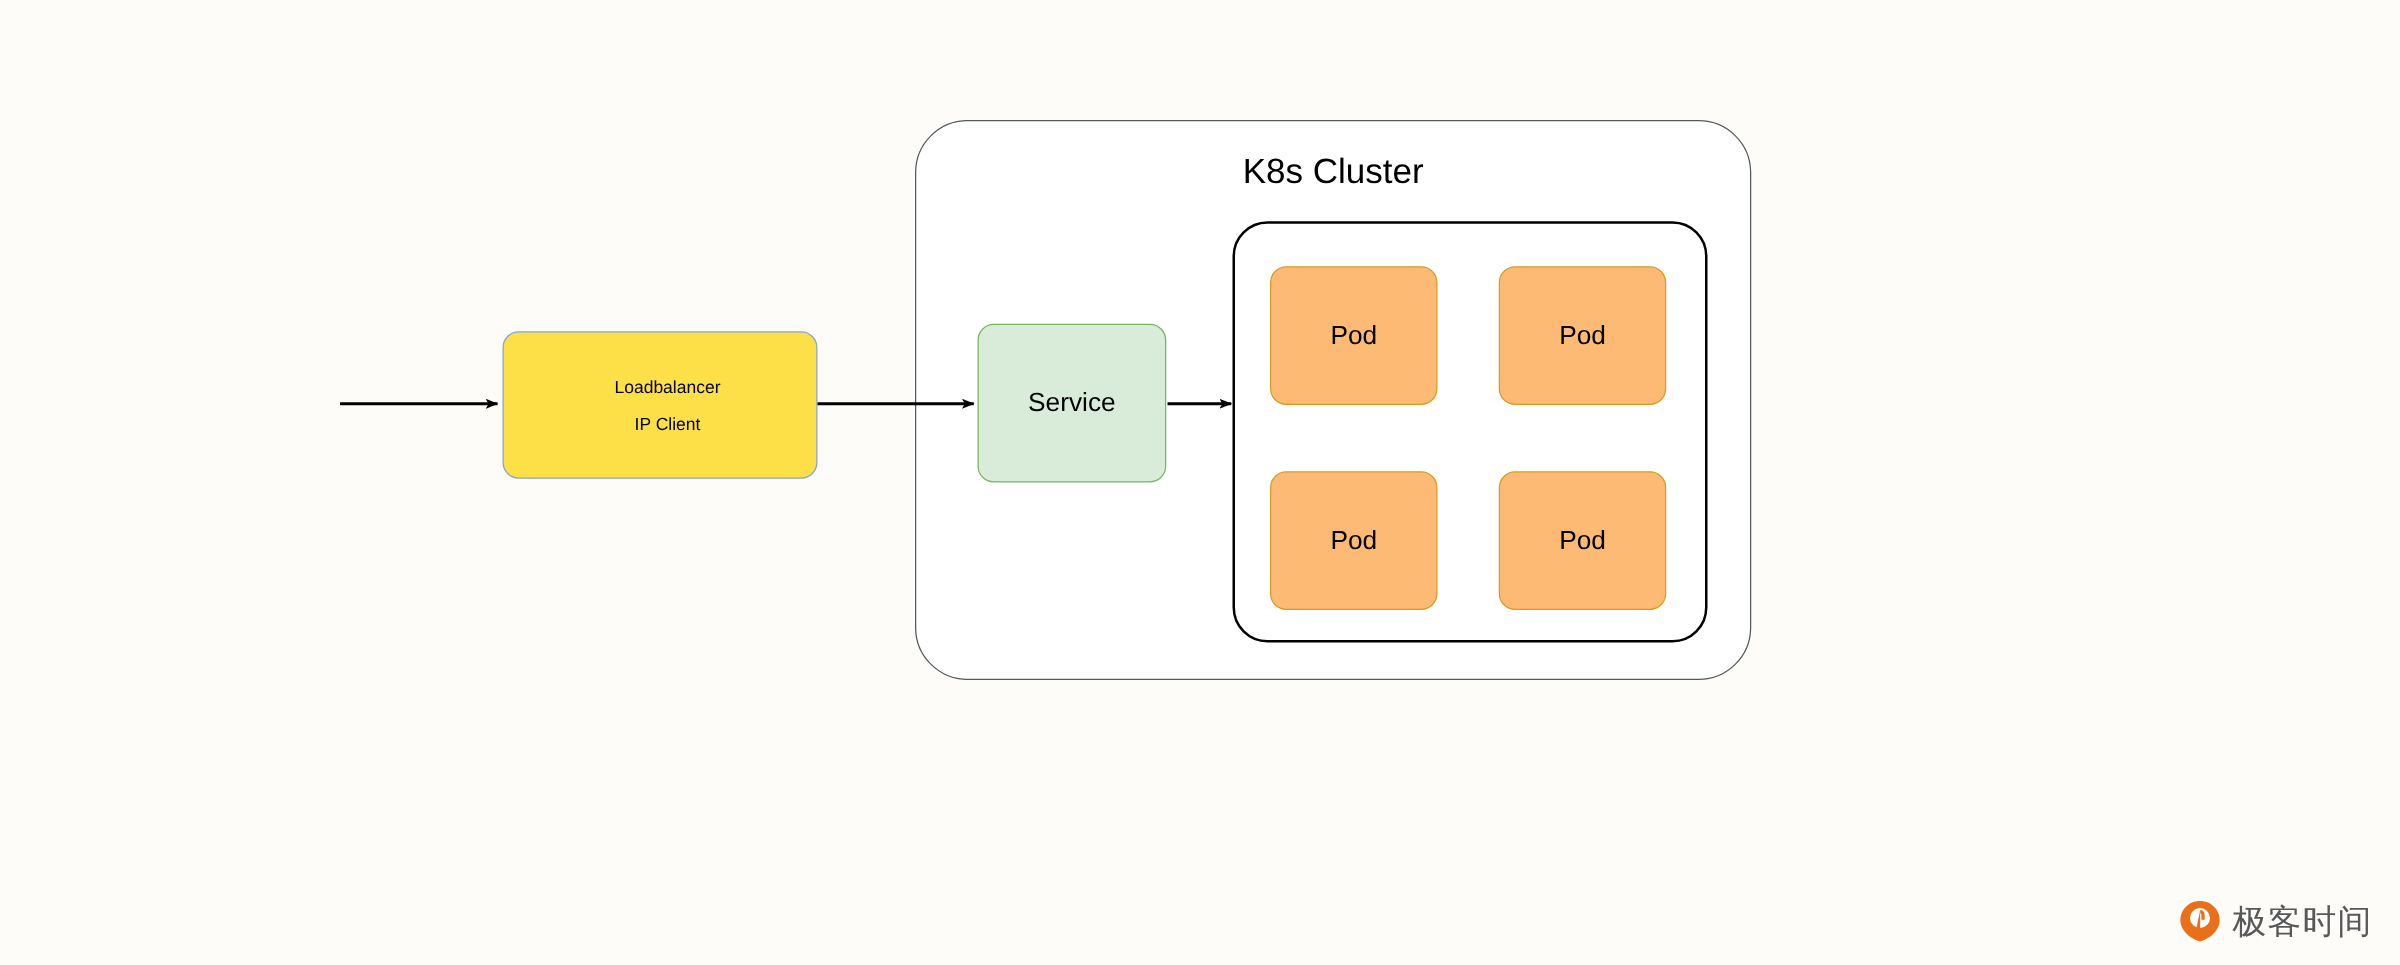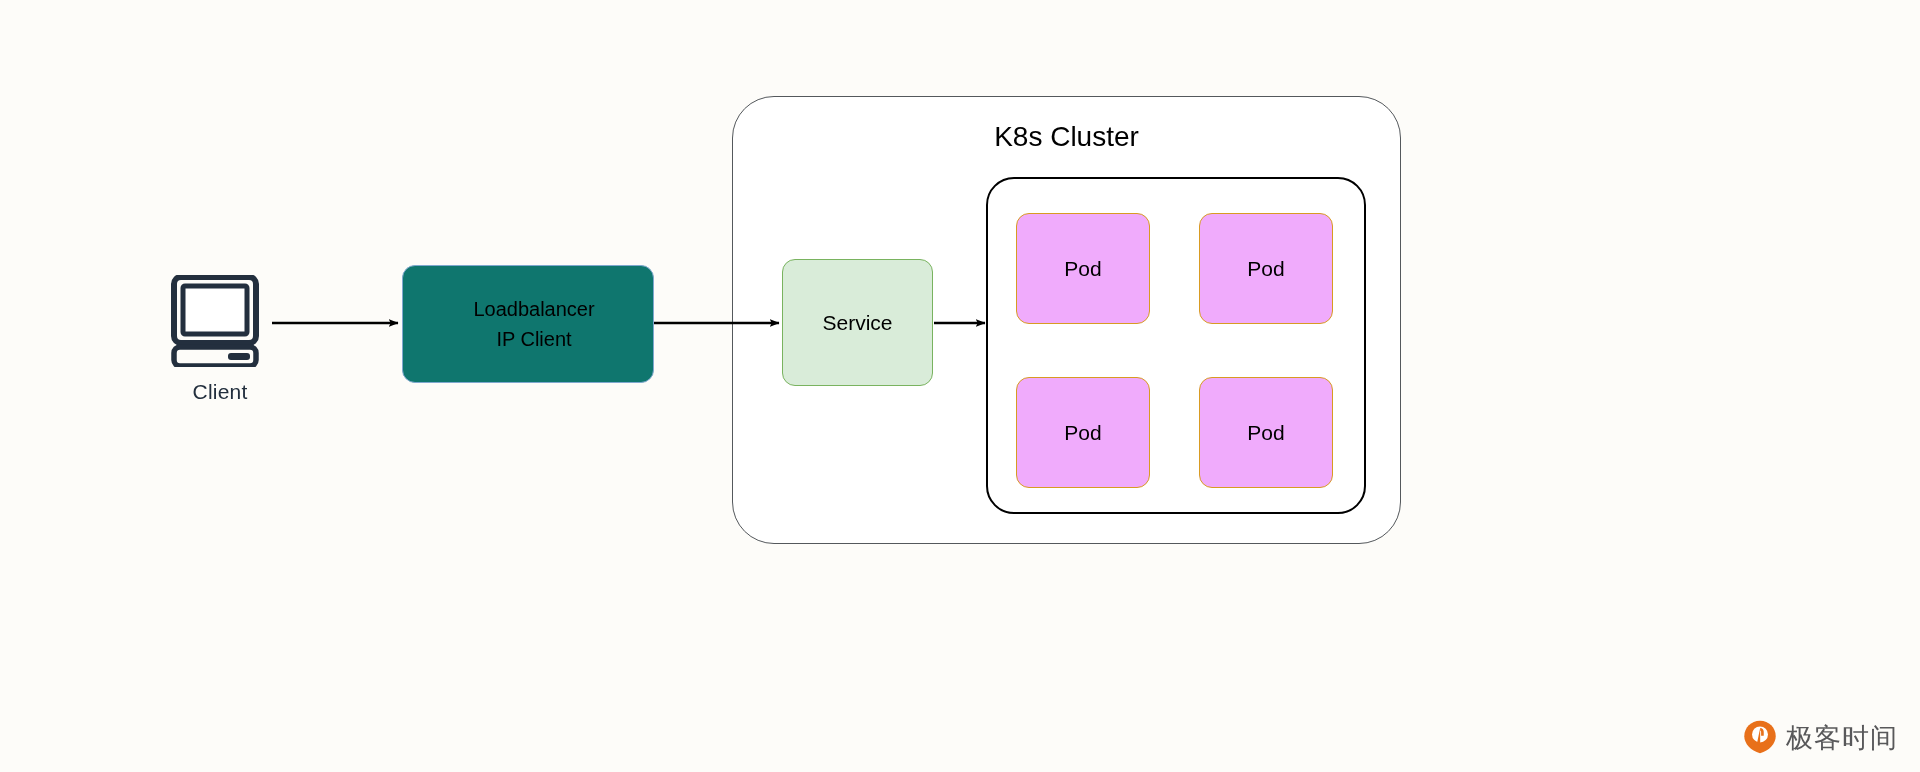--- a/index.html
+++ b/index.html
@@ -58,24 +58,24 @@
     text-align: center;
     color: #000000;
     font-family: "Liberation Sans", sans-serif;
   }
 
   .lb-box {
     left: 402px;
     top: 265px;
     width: 252px;
     height: 118px;
-    background: #0f766e;
+    background: #fde047;
     border: 1.6px solid #7fa8cf;
     border-radius: 13px;
-    font-size: 20px;
+    font-size: 14px;
     line-height: 30px;
     padding-left: 12px;
   }
 
   .service-box {
     left: 782px;
     top: 259px;
     width: 151px;
     height: 127px;
     background: #d9ecd9;
@@ -118,21 +118,21 @@
     border-radius: 28px;
   }
   .pod-box {
     position: absolute;
     box-sizing: border-box;
     display: flex;
     align-items: center;
     justify-content: center;
     width: 134px;
     height: 111px;
-    background: #f0abfc;
+    background: #fdba74;
     border: 1.8px solid #d89b22;
     border-radius: 13px;
     font-size: 21px;
     color: #000000;
     font-family: "Liberation Sans", sans-serif;
   }
   .pod-0 { left: 1016px; top: 213px; }
   .pod-1 { left: 1199px; top: 213px; }
   .pod-2 { left: 1016px; top: 377px; }
   .pod-3 { left: 1199px; top: 377px; }
@@ -167,33 +167,20 @@
     font-family: "DejaVu Sans", sans-serif;
     letter-spacing: 1px;
     line-height: 1;
   }
 </style>
 </head>
 <body>
 
 <div id="stage">
 
-  <div class="client-node">
-    <svg class="client-icon" viewBox="0 0 100 92">
-
-      <rect x="4" y="2" width="82" height="66" rx="7" ry="7" fill="none" stroke="#232f3e" stroke-width="6"></rect>
-
-      <rect x="13" y="11" width="64" height="48" rx="2" ry="2" fill="#ffffff" stroke="#232f3e" stroke-width="5"></rect>
-
-      <rect x="4" y="72" width="82" height="19" rx="6" ry="6" fill="none" stroke="#232f3e" stroke-width="5.5"></rect>
-
-      <rect x="58" y="78" width="22" height="7" rx="3" ry="3" fill="#232f3e"></rect>
-    </svg>
-    <div class="client-label">Client</div>
-  </div>
 
   <div class="node-box lb-box">
     <div>
       <span>Loadbalancer</span><br>
       <span>IP Client</span>
     </div>
   </div>
 
   <div class="cluster-outer">
     <div class="cluster-title">K8s Cluster</div>

